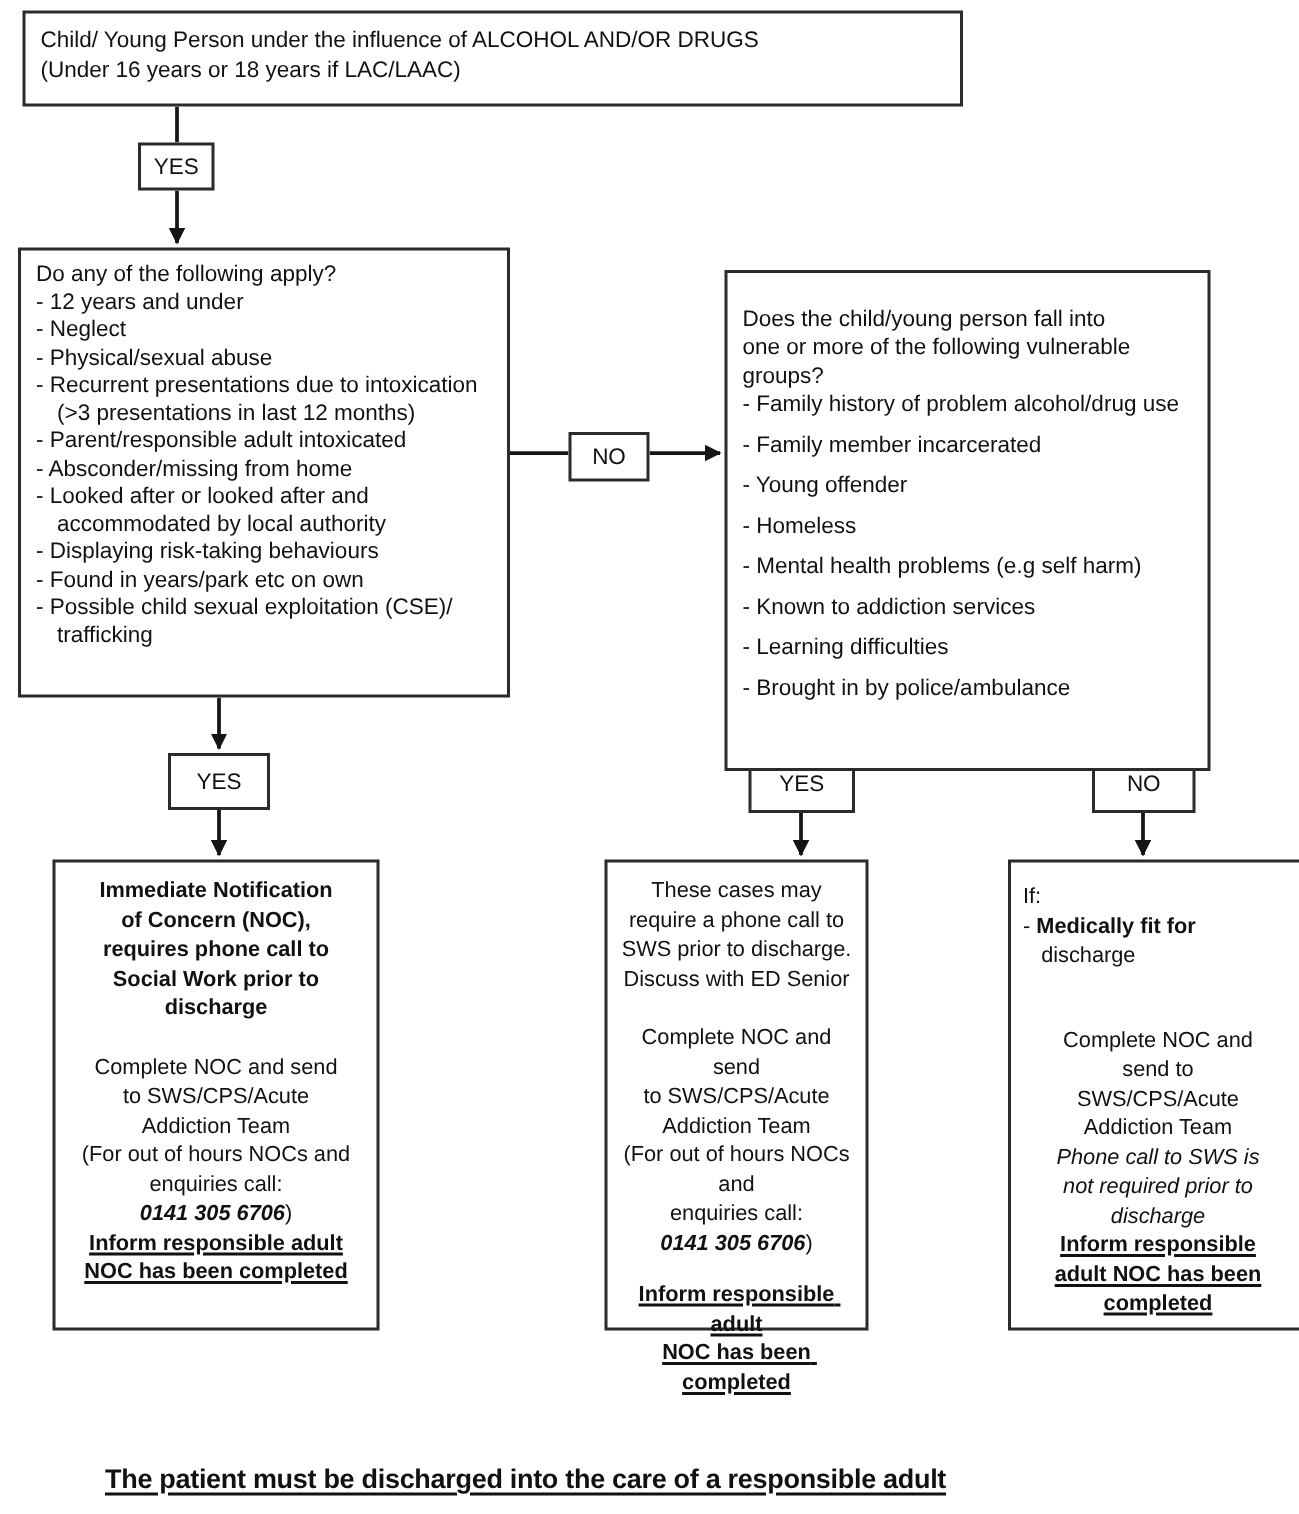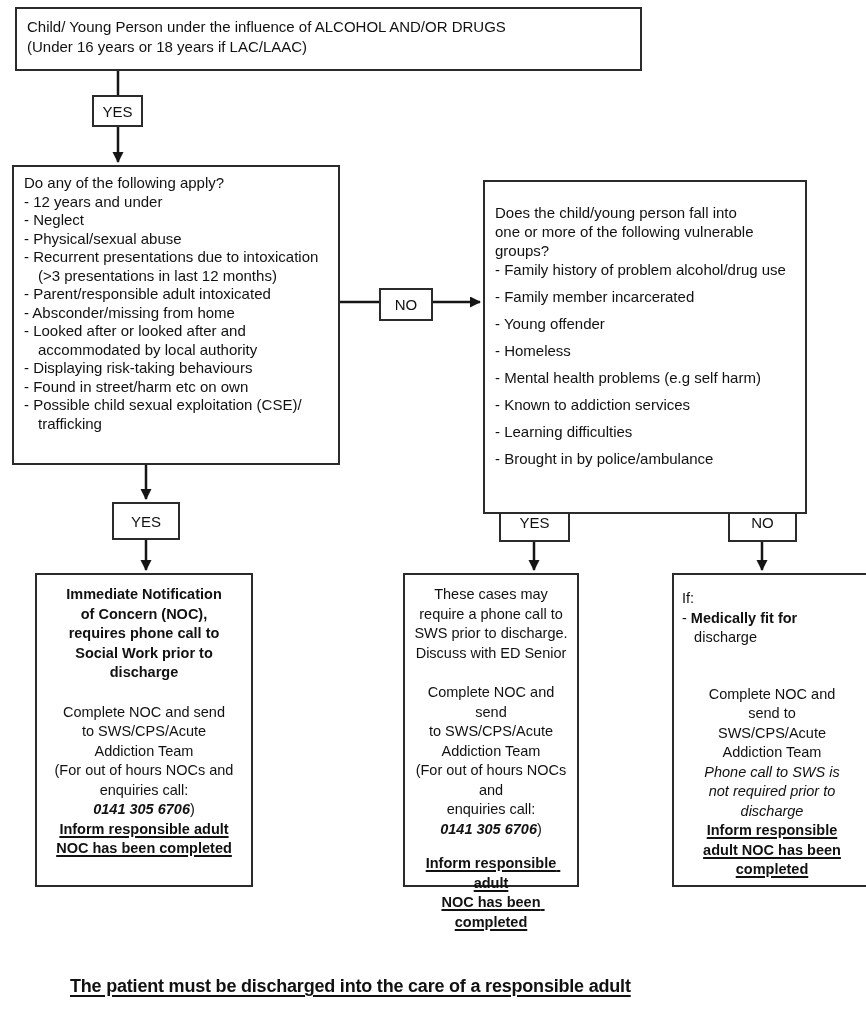--- a/index.html
+++ b/index.html
@@ -108,21 +108,21 @@
     <div class="box-title">Do any of the following apply?</div>
     <div>
         <div class="crit-item">- 12 years and under</div>
         <div class="crit-item">- Neglect</div>
         <div class="crit-item">- Physical/sexual abuse</div>
         <div class="crit-item">- Recurrent presentations due to intoxication (&gt;3 presentations in last 12 months)</div>
         <div class="crit-item">- Parent/responsible adult intoxicated</div>
         <div class="crit-item">- Absconder/missing from home</div>
         <div class="crit-item">- Looked after or looked after and accommodated by local authority</div>
         <div class="crit-item">- Displaying risk-taking behaviours</div>
-        <div class="crit-item">- Found in street/harm etc on own</div>
+        <div class="crit-item">- Found in years/park etc on own</div>
         <div class="crit-item">- Possible child sexual exploitation (CSE)/ trafficking</div>
       </div>
   </div>
 
   <div class="flow-box vulnerable-box">
     <div class="box-title">Does the child/young person fall into
 one or more of the following vulnerable
 groups?</div>
     <div class="vuln-list">
         <div class="vuln-item">- Family history of problem alcohol/drug use</div>

